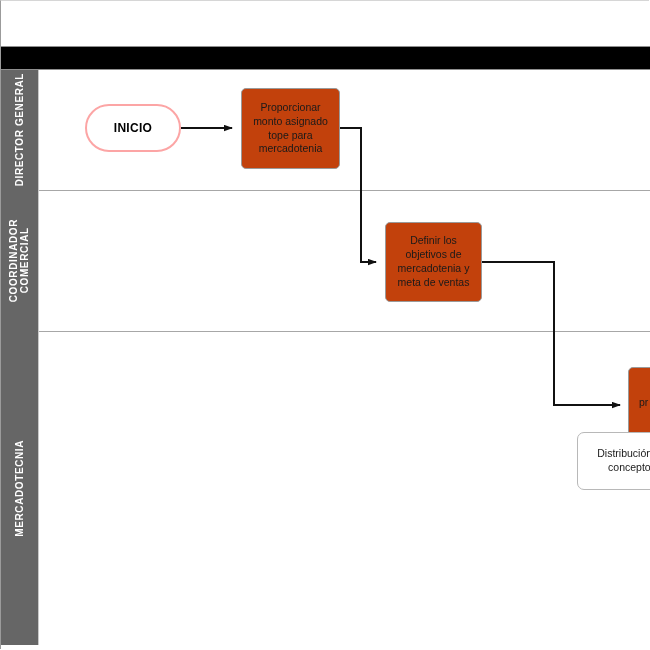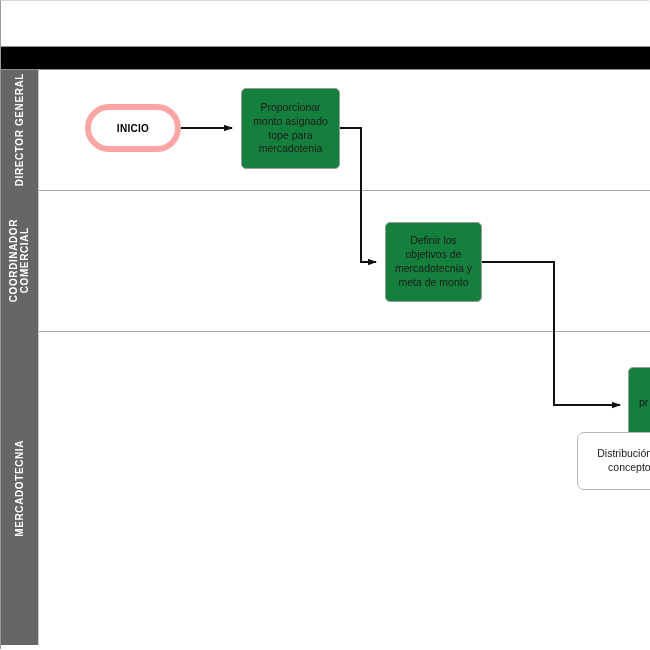--- a/index.html
+++ b/index.html
@@ -71,29 +71,29 @@
     text-align:center;
     line-height:1.12;
     white-space:pre-line;
   }
 
   
   .shape{position:absolute;box-sizing:border-box;
     display:flex;align-items:center;justify-content:center;text-align:center;}
 
   .terminator{
-    border:6px solid #fca5a5;
+    border:2px solid #fca5a5;
     background:#ffffff;
     border-radius:24px;
-    font-size:10px;font-weight:bold;color:#000;
+    font-size:12px;font-weight:bold;color:#000;
     letter-spacing:0.3px;
   }
   .task{
     border:1px solid #9a9a9a;
-    background:#15803d;
+    background:#c2410c;
     border-radius:5px;
     font-size:10.5px;color:#1a1a1a;
     line-height:1.33;
     padding:3px 4px;
   }
   .task-white{
     border:1px solid #b8b8b8;
     background:#ffffff;
     border-radius:7px;
     font-size:10.5px;color:#1a1a1a;
@@ -150,19 +150,19 @@
 
     <path d="M339,128 L361,128 L361,262 L376,262" fill="none" stroke="#111111" stroke-width="2" stroke-linejoin="miter" marker-end="url(#arrow)"></path>
 
     <path d="M482,262 L554,262 L554,405 L620,405" fill="none" stroke="#111111" stroke-width="2" stroke-linejoin="miter" marker-end="url(#arrow)"></path>
   </svg>
 
   <div class="shape terminator" style="left:85px;top:104px;width:96px;height:48px;">INICIO</div>
 
   <div class="shape task" style="left:241px;top:88px;width:99px;height:81px;">Proporcionar monto asignado tope para mercadotenia</div>
 
-  <div class="shape task" style="left:385px;top:222px;width:97px;height:80px;">Definir los objetivos de mercadotecnia y meta de monto</div>
+  <div class="shape task" style="left:385px;top:222px;width:97px;height:80px;">Definir los objetivos de mercadotenia y meta de ventas</div>
 
   <div class="shape task" style="left:628px;top:367px;width:60px;height:71px;justify-content:flex-start;padding-left:10px;">pr</div>
 
   <div class="shape task-white" style="left:577px;top:432px;width:110px;height:58px;justify-content:center;">Distribución de conceptos</div>
 
 </div>
 
 </body></html>

